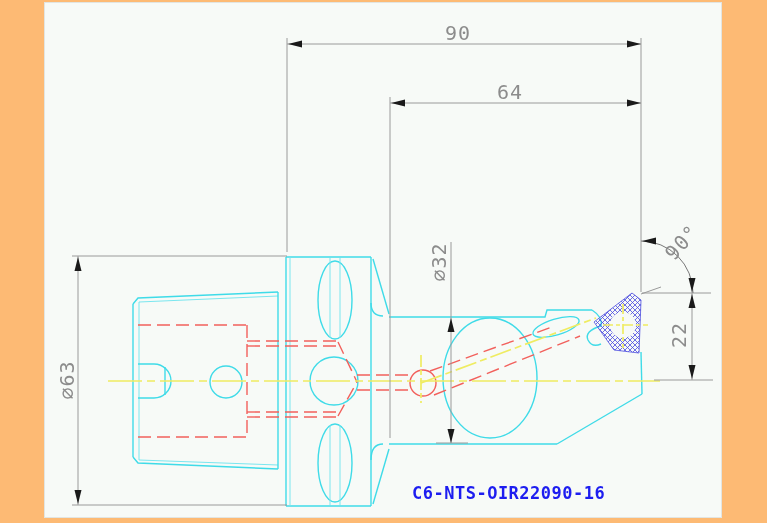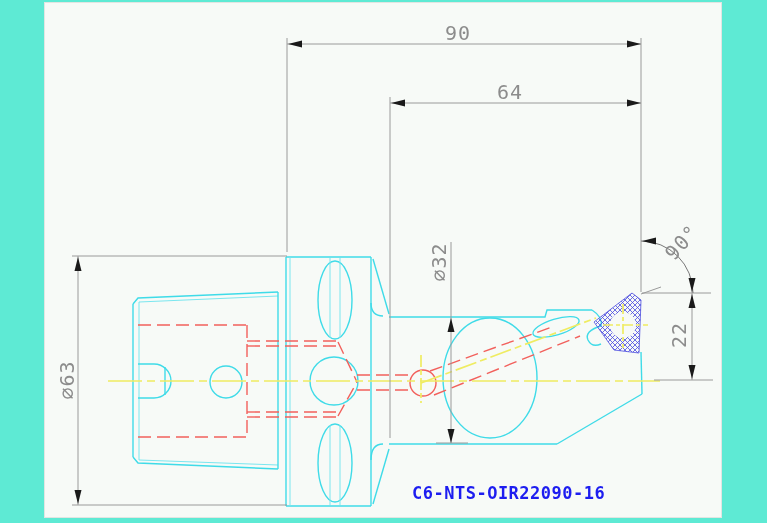--- a/index.html
+++ b/index.html
@@ -1,16 +1,16 @@
 <!DOCTYPE html>
 <html><head>
 <meta charset="utf-8">
 <style>
   html,body{margin:0;padding:0;background:#ffffff;}
-  .canvas{position:relative;width:767px;height:523px;background:#5eead4;overflow:hidden;
+  .canvas{position:relative;width:767px;height:523px;background:#fdba74;overflow:hidden;
           font-family:"DejaVu Sans Mono", monospace;}
   .paper{position:absolute;left:44px;top:2px;width:678px;height:516px;
          background:#f7faf7;border:1px solid #e2e5e2;box-sizing:border-box;}
   svg{position:absolute;left:0;top:0;}
   .outline{stroke:#3fdbe8;stroke-width:1.4;fill:none;}
   .outline-thin{stroke:#7ae6ef;stroke-width:1;fill:none;}
   .hidden-line{stroke:#f2605c;stroke-width:1.4;fill:none;stroke-dasharray:13 6;}
   .hidden-solid{stroke:#f2605c;stroke-width:1.4;fill:none;}
   .centerline{stroke:#efec62;stroke-width:1.7;fill:none;}
   .dimline{stroke:#9a9a9a;stroke-width:1;fill:none;}

